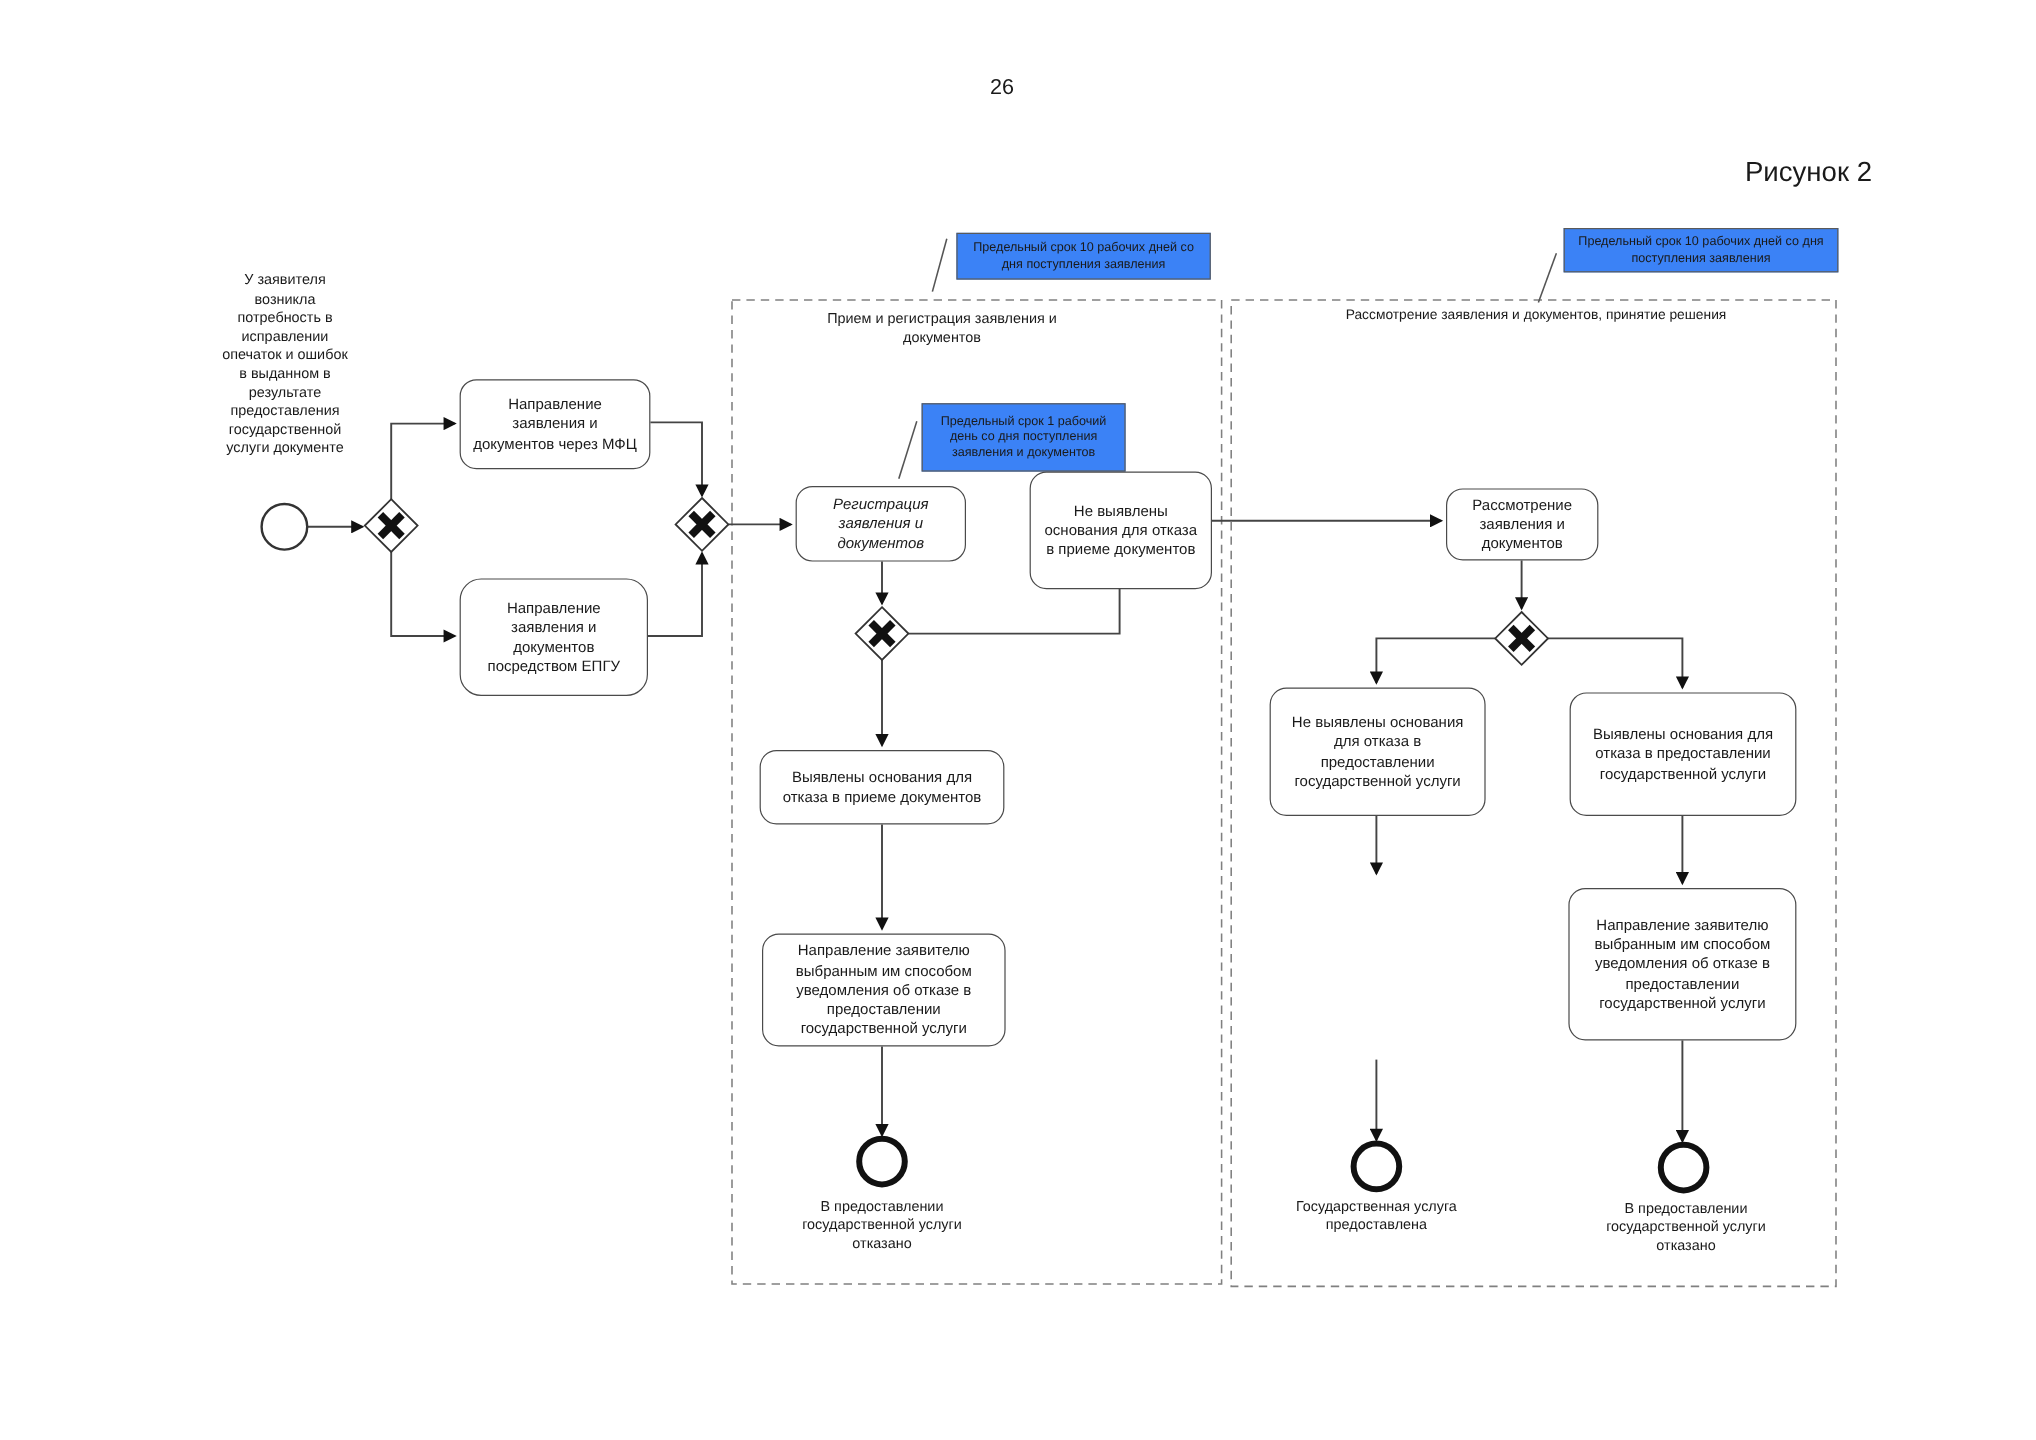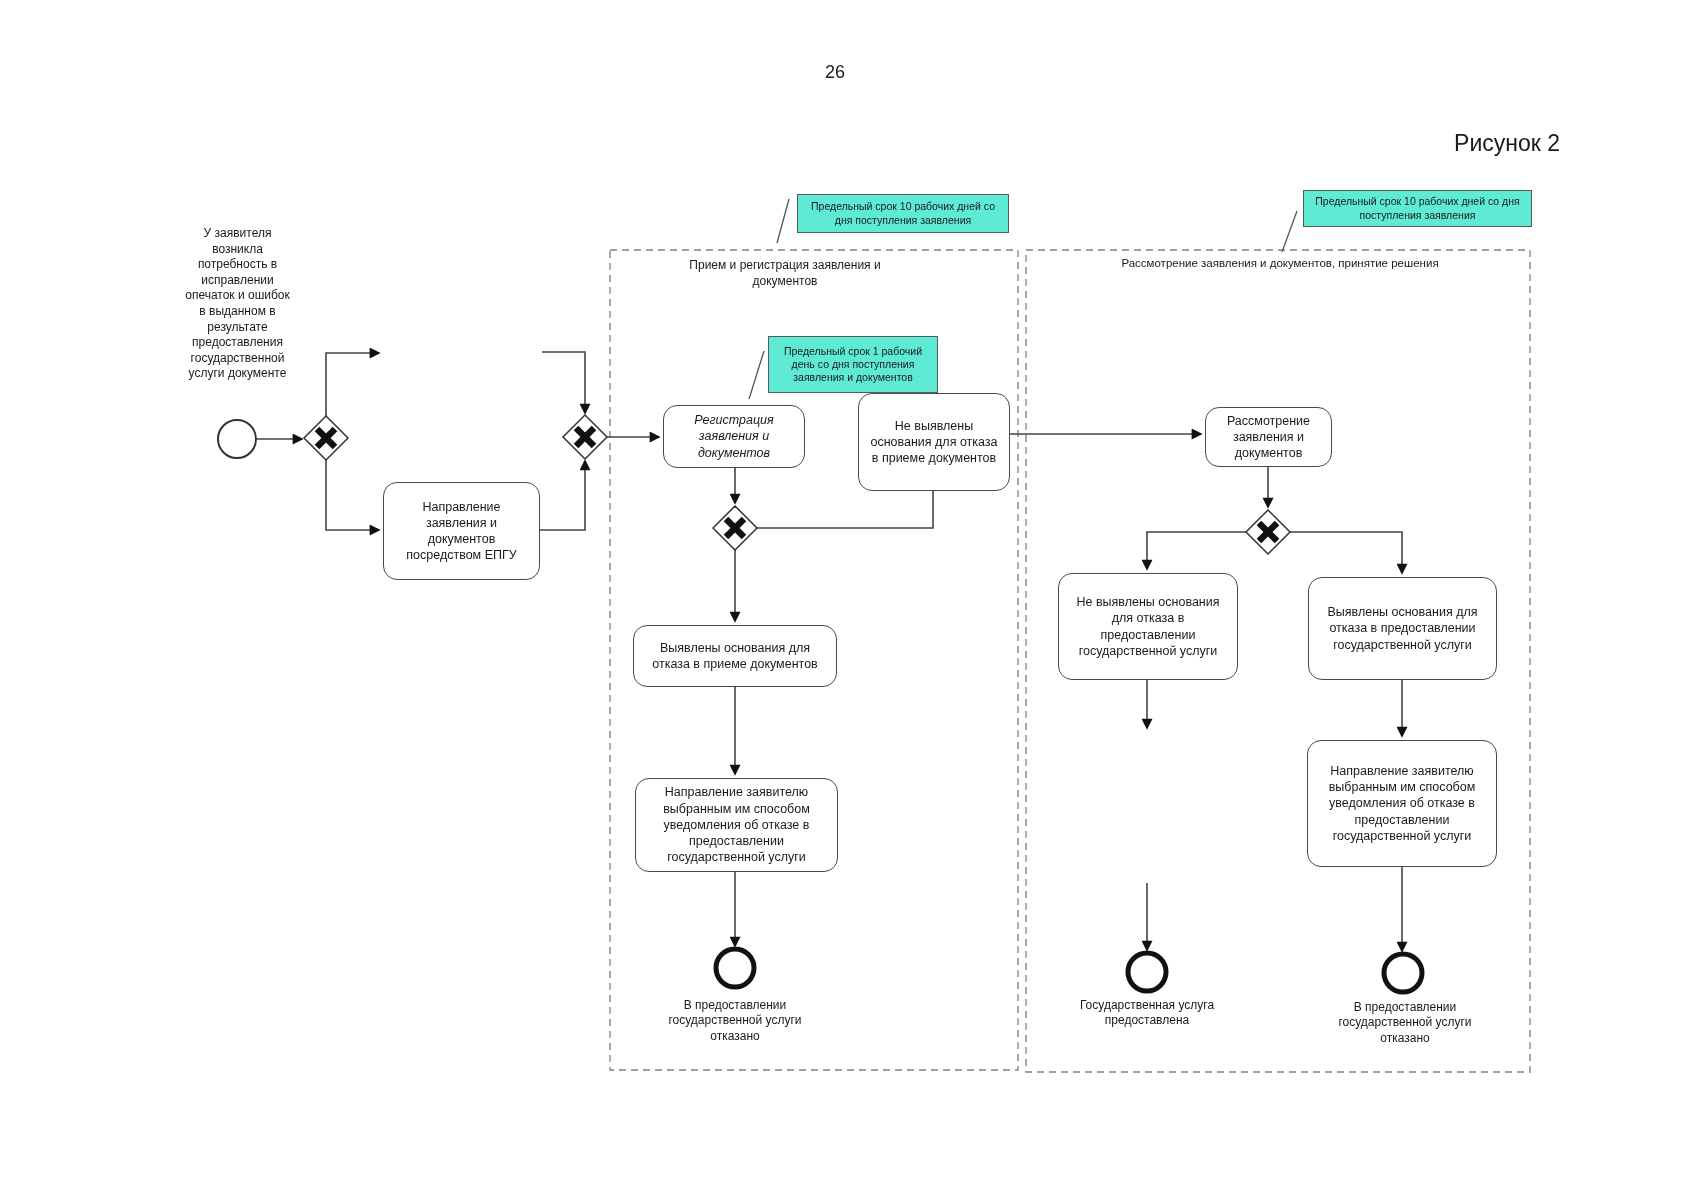--- a/index.html
+++ b/index.html
@@ -10,21 +10,21 @@
   svg.wires{position:absolute;left:0;top:0;z-index:1;}
   .txt{position:absolute;z-index:2;text-align:center;}
   .task{
     position:absolute;z-index:2;box-sizing:border-box;
     border:1.4px solid #4a4a4a;border-radius:14px;background:#ffffff;
     display:flex;align-items:center;justify-content:center;text-align:center;
     font-size:12.5px;line-height:1.3;padding:4px 8px;
   }
   .ann{
     position:absolute;z-index:2;box-sizing:border-box;
-    border:1px solid #5a5a5a;background:#5eead4;
+    border:1px solid #5a5a5a;background:#3b82f6;
     display:flex;align-items:center;justify-content:center;text-align:center;
     font-size:10.5px;line-height:1.25;padding:2px 6px;
   }
   .caption{font-size:12px;line-height:1.28;}
   .lane-title{font-size:12px;line-height:1.3;}
   .page-num{font-size:18px;}
   .fig-label{font-size:23px;text-align:right;}
   .start-note{font-size:12px;line-height:1.3;}
 </style>
 </head>
@@ -103,21 +103,22 @@
 
   <div class="txt start-note" style="left:181px;top:226px;width:113px;">У заявителя возникла потребность в исправлении опечаток и ошибок в выданном в результате предоставления государственной услуги документе</div>
 
   <div class="txt lane-title" style="left:660px;top:258px;width:250px;">Прием и регистрация заявления и документов</div>
   <div class="txt lane-title" style="left:1040px;top:256px;width:480px;font-size:11.5px;">Рассмотрение заявления и документов, принятие решения</div>
 
   <div class="ann" style="left:797px;top:194px;width:212px;height:39px;">Предельный срок 10 рабочих дней со дня поступления заявления</div>
   <div class="ann" style="left:768px;top:336px;width:170px;height:57px;">Предельный срок 1 рабочий день со дня поступления заявления и документов</div>
   <div class="ann" style="left:1303px;top:190px;width:229px;height:37px;">Предельный срок 10 рабочих дней со дня поступления заявления</div>
 
-  <div class="task" style="left:383px;top:482px;width:157px;height:98px;">Направление заявления и документов посредством ЕПГУ</div>
+  <div class="task" style="left:383px;top:316px;width:159px;height:75px;">Направление заявления и документов через МФЦ</div>
+  <div class="task" style="left:383px;top:482px;width:157px;height:98px;border-radius:18px;">Направление заявления и документов посредством ЕПГУ</div>
   <div class="task" style="left:663px;top:405px;width:142px;height:63px;font-style:italic;">Регистрация заявления и документов</div>
   <div class="task" style="left:858px;top:393px;width:152px;height:98px;">Не выявлены основания для отказа в приеме документов</div>
   <div class="task" style="left:633px;top:625px;width:204px;height:62px;">Выявлены основания для отказа в приеме документов</div>
   <div class="task" style="left:635px;top:778px;width:203px;height:94px;">Направление заявителю выбранным им способом уведомления об отказе в предоставлении государственной услуги</div>
   <div class="task" style="left:1205px;top:407px;width:127px;height:60px;">Рассмотрение заявления и документов</div>
   <div class="task" style="left:1058px;top:573px;width:180px;height:107px;">Не выявлены основания для отказа в предоставлении государственной услуги</div>
   <div class="task" style="left:1308px;top:577px;width:189px;height:103px;">Выявлены основания для отказа в предоставлении государственной услуги</div>
   <div class="task" style="left:1307px;top:740px;width:190px;height:127px;">Направление заявителю выбранным им способом уведомления об отказе в предоставлении государственной услуги</div>
 
   <div class="txt caption" style="left:655px;top:998px;width:160px;">В предоставлении государственной услуги отказано</div>

